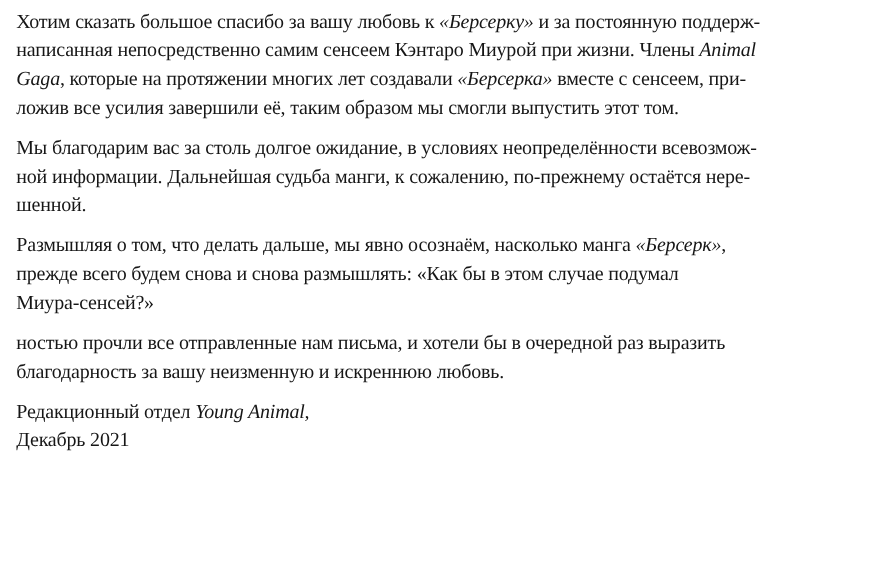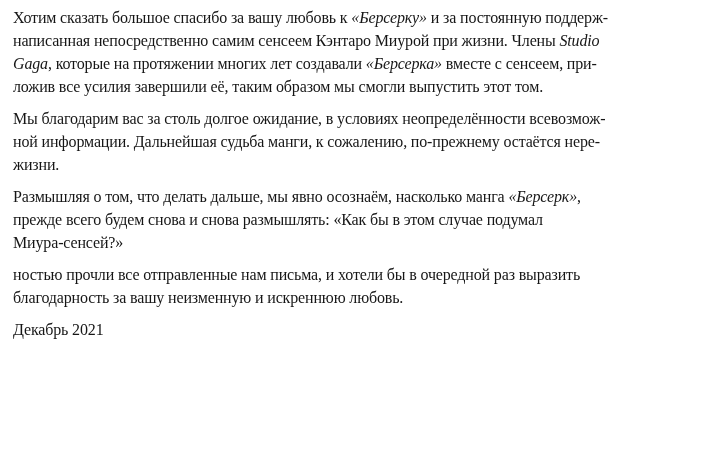--- a/index.html
+++ b/index.html
@@ -27,35 +27,36 @@
     em { font-style: italic; }
     .signature .line { font-variant-numeric: oldstyle-nums; }
   </style>
 </head>
 <body>
 
 <div class="letter">
   <div>
       <p class="paragraph">
         <span class="line"><span>Хотим сказать большое спасибо за вашу любовь к </span><em>«Берсерку»</em><span> и за постоянную поддерж-</span></span>
-        <span class="line"><span>написанная непосредственно самим сенсеем Кэнтаро Миурой при жизни. Члены </span><em>Studio</em></span>
+        <span class="line"><span>написанная непосредственно самим сенсеем Кэнтаро Миурой при жизни. Члены </span><em>Animal</em></span>
         <span class="line"><em>Gaga</em><span>, которые на протяжении многих лет создавали </span><em>«Берсерка»</em><span> вместе с сенсеем, при-</span></span>
         <span class="line"><span>ложив все усилия завершили её, таким образом мы смогли выпустить этот том.</span></span>
       </p>
       <p class="paragraph">
         <span class="line"><span>Мы благодарим вас за столь долгое ожидание, в условиях неопределённости всевозмож-</span></span>
         <span class="line"><span>ной информации. Дальнейшая судьба манги, к сожалению, по-прежнему остаётся нере-</span></span>
-        <span class="line"><span>жизни.</span></span>
+        <span class="line"><span>шенной.</span></span>
       </p>
       <p class="paragraph">
         <span class="line"><span>Размышляя о том, что делать дальше, мы явно осознаём, насколько манга </span><em>«Берсерк»</em><span>,</span></span>
         <span class="line"><span>прежде всего будем снова и снова размышлять: «Как бы в этом случае подумал</span></span>
         <span class="line"><span>Миура-сенсей?»</span></span>
       </p>
       <p class="paragraph">
         <span class="line"><span>ностью прочли все отправленные нам письма, и хотели бы в очередной раз выразить</span></span>
         <span class="line"><span>благодарность за вашу неизменную и искреннюю любовь.</span></span>
       </p>
       <p class="paragraph signature">
+        <span class="line"><span>Редакционный отдел </span><em>Young Animal,</em></span>
         <span class="line"><span>Декабрь 2021</span></span>
       </p>
     </div>
 </div>
 
 </body></html>

